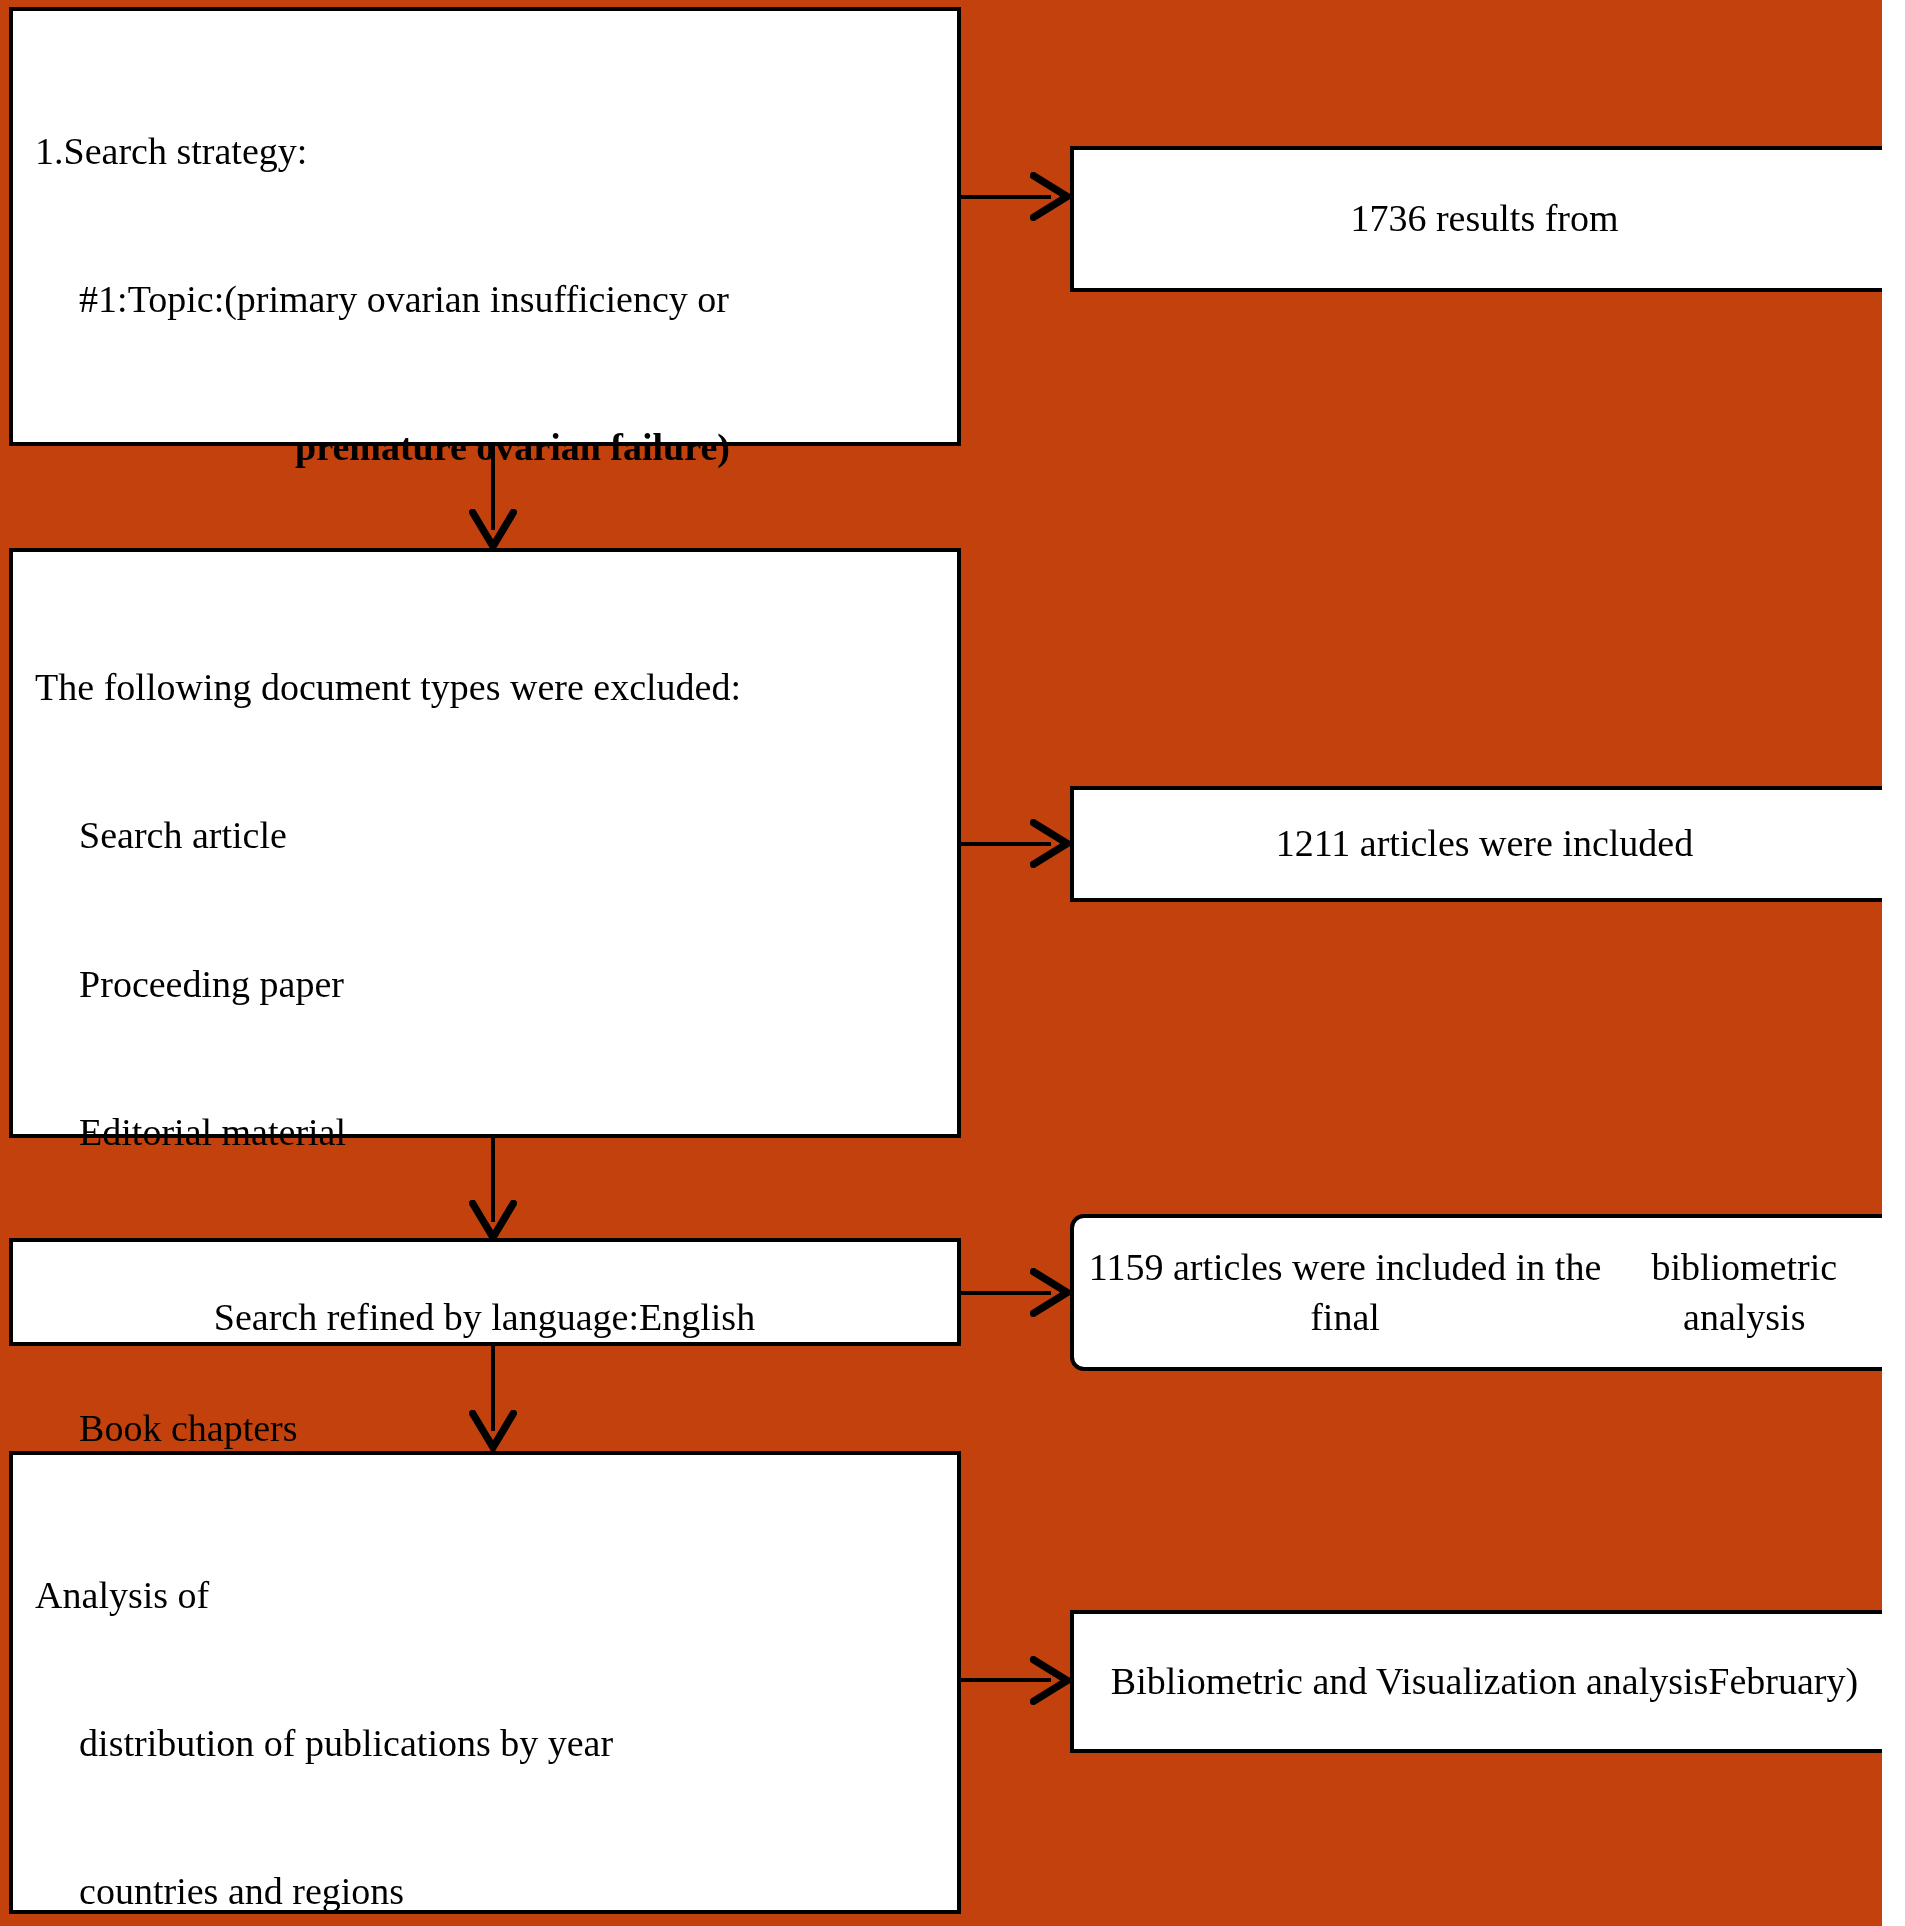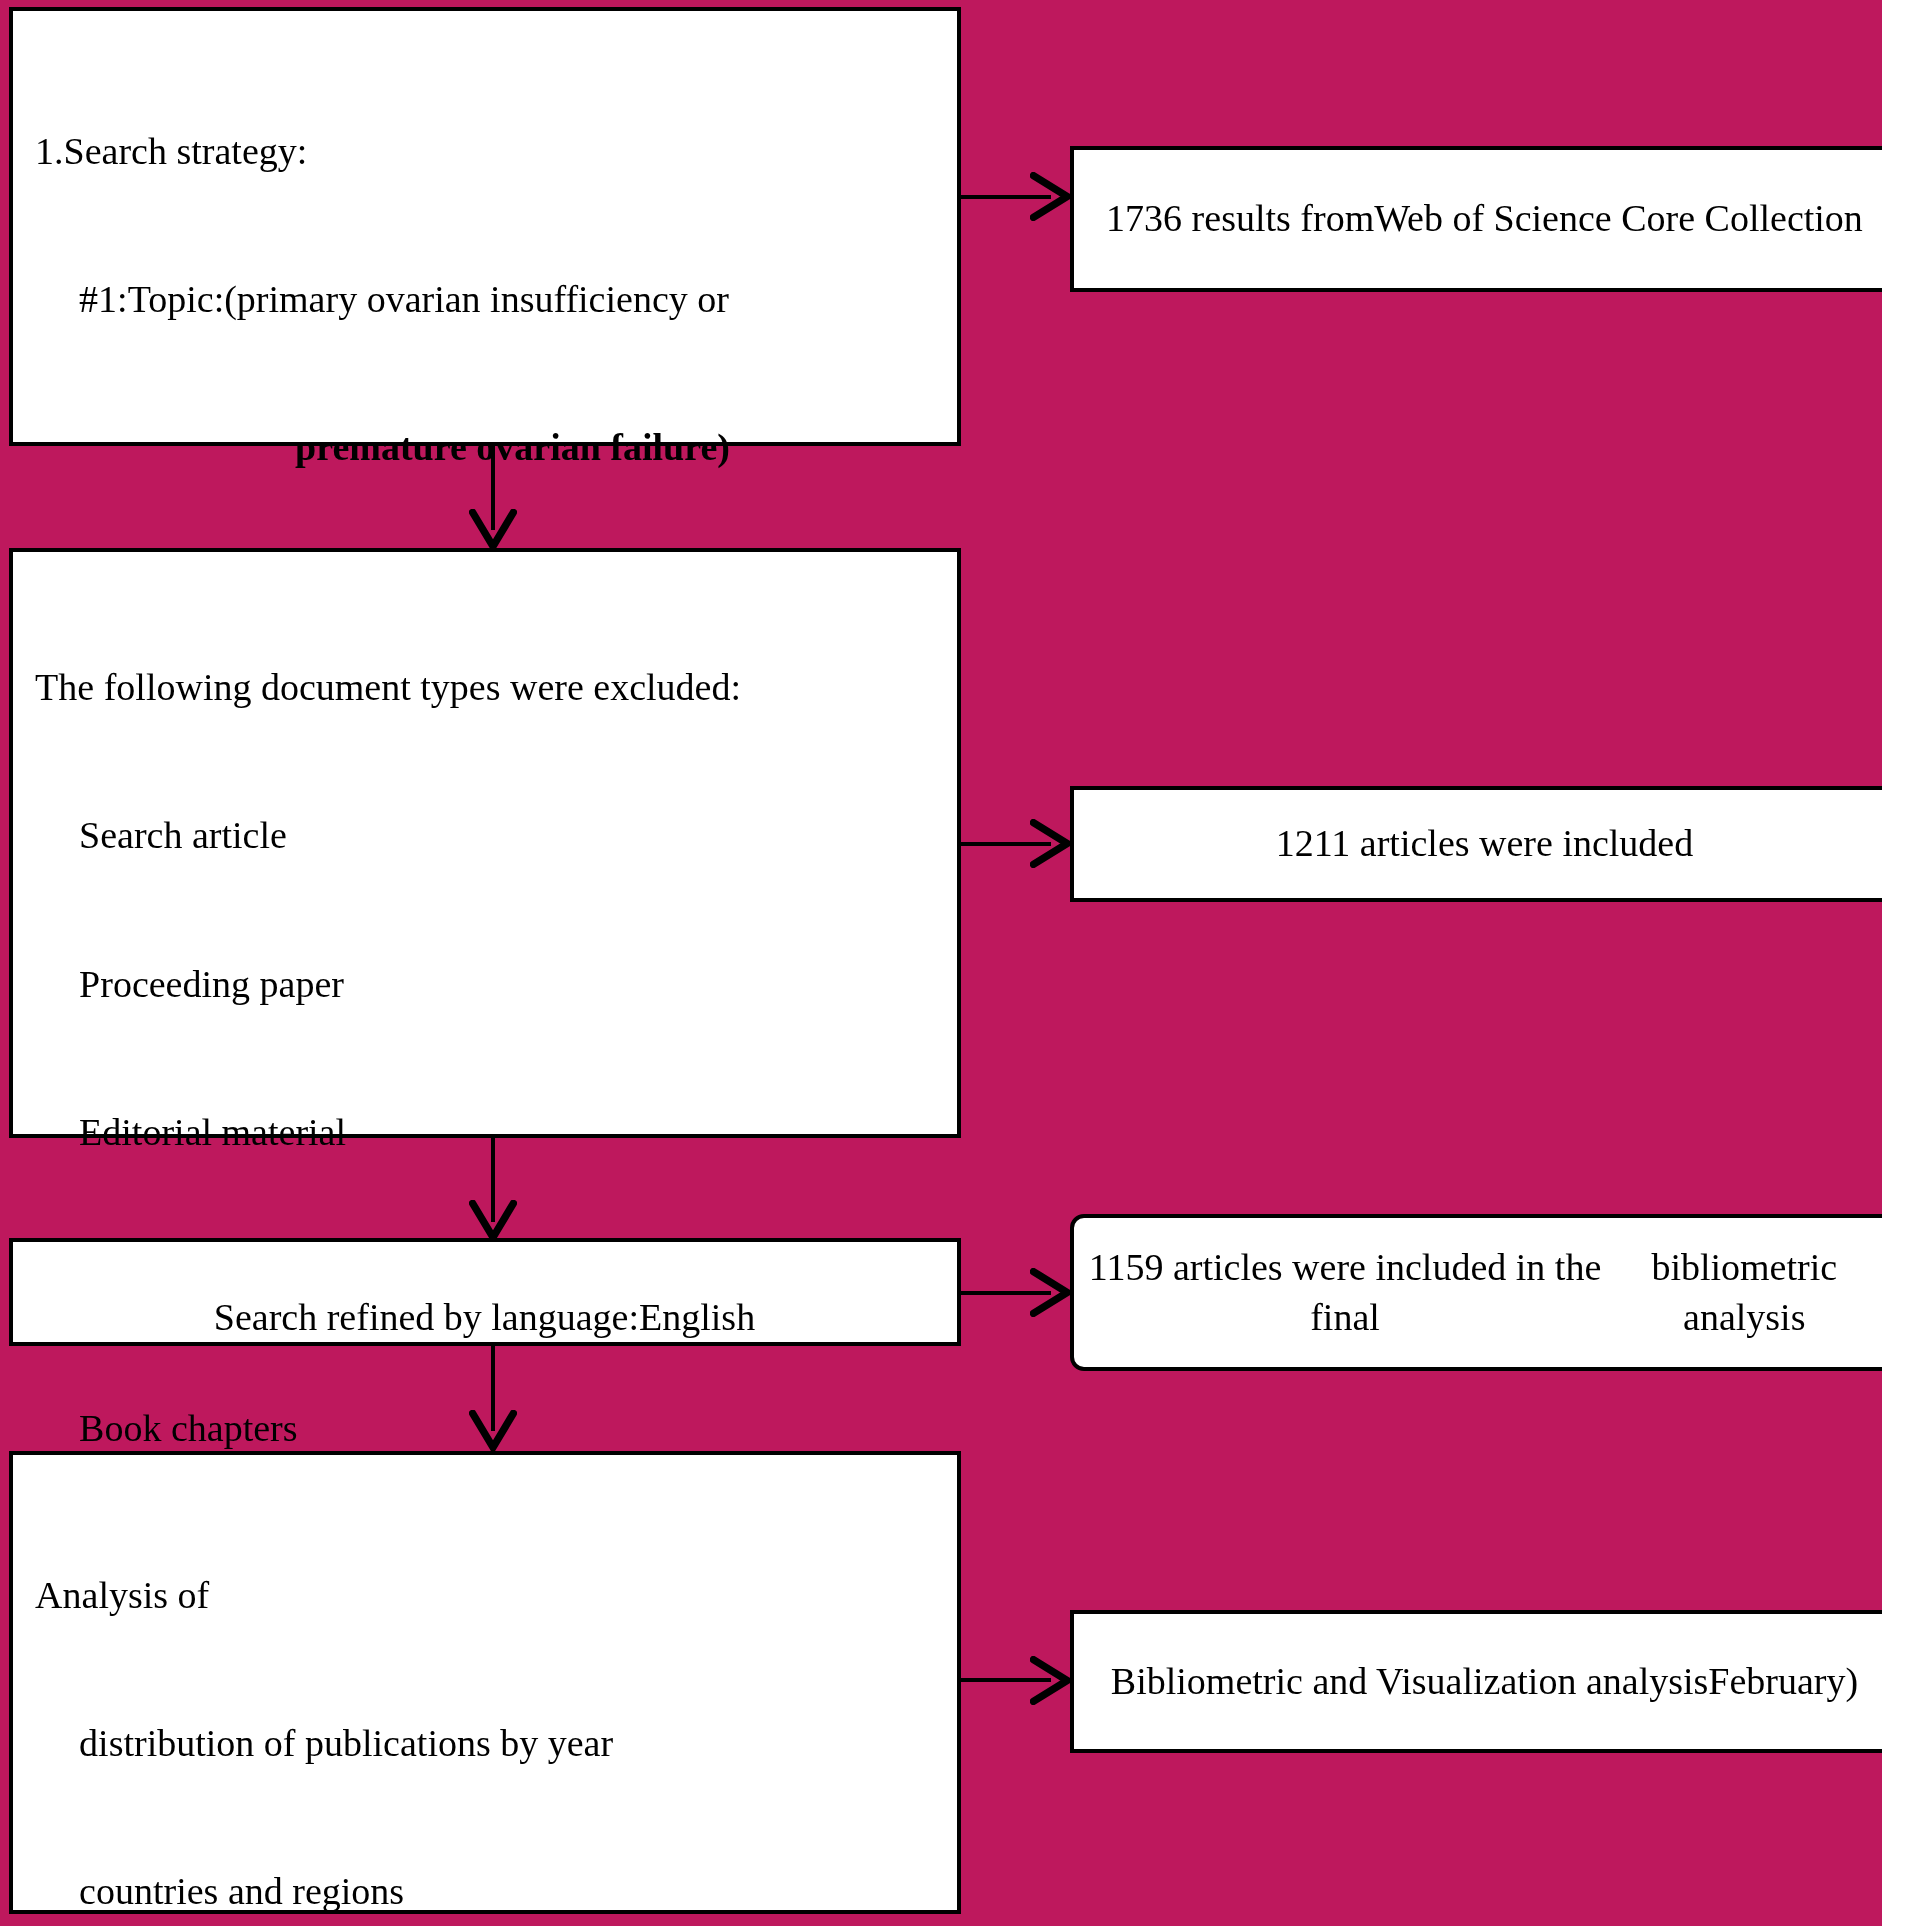--- a/index.html
+++ b/index.html
@@ -9,21 +9,21 @@
     background: #ffffff;
   }
   body {
     font-family: "Liberation Serif", "DejaVu Serif", serif;
     color: #000000;
   }
   #canvas {
     position: relative;
     width: 1882px;
     height: 1926px;
-    background: #be185d;
+    background: #c2410c;
     overflow: hidden;
   }
   .node {
     position: absolute;
     box-sizing: border-box;
     border: 4px solid #000000;
     background: #ffffff;
   }
   .node-text {
     position: absolute;
@@ -77,21 +77,20 @@
       <span class="line-item indent-1">#2:Topic:(therap* or treatment)</span>
       <span class="line-item indent-1">#3: Final dataset:#1 AND #2</span>
       <span class="line-item">2.Refine by publication year: 1 January 2000 to</span>
       <span class="line-item indent-hang">14 February 2022</span>
     </div>
   </div>
 
   <div class="node" style="left:1070px; top:146px; width:829px; height:146px;">
     <div class="node-text txt-center fs-res" style="left:0; top:0; right:0; bottom:0; padding:0 11.3px;">
       <span class="line-item">1736 results from</span>
-      <span class="line-item">Web of Science Core Collection</span>
     </div>
   </div>
 
   <div class="connector">
     <div class="conn-line-h" style="left:958px; top:195px; width:93px;"></div>
     <div class="arrowhead" style="left:1030px; top:172px;">
       <svg width="43" height="49" viewBox="0 0 76 86">
         <path d="M6 6 L66 43 L6 80" fill="none" stroke="#000000" stroke-width="13" stroke-linecap="round" stroke-linejoin="miter"></path>
       </svg>
     </div>

